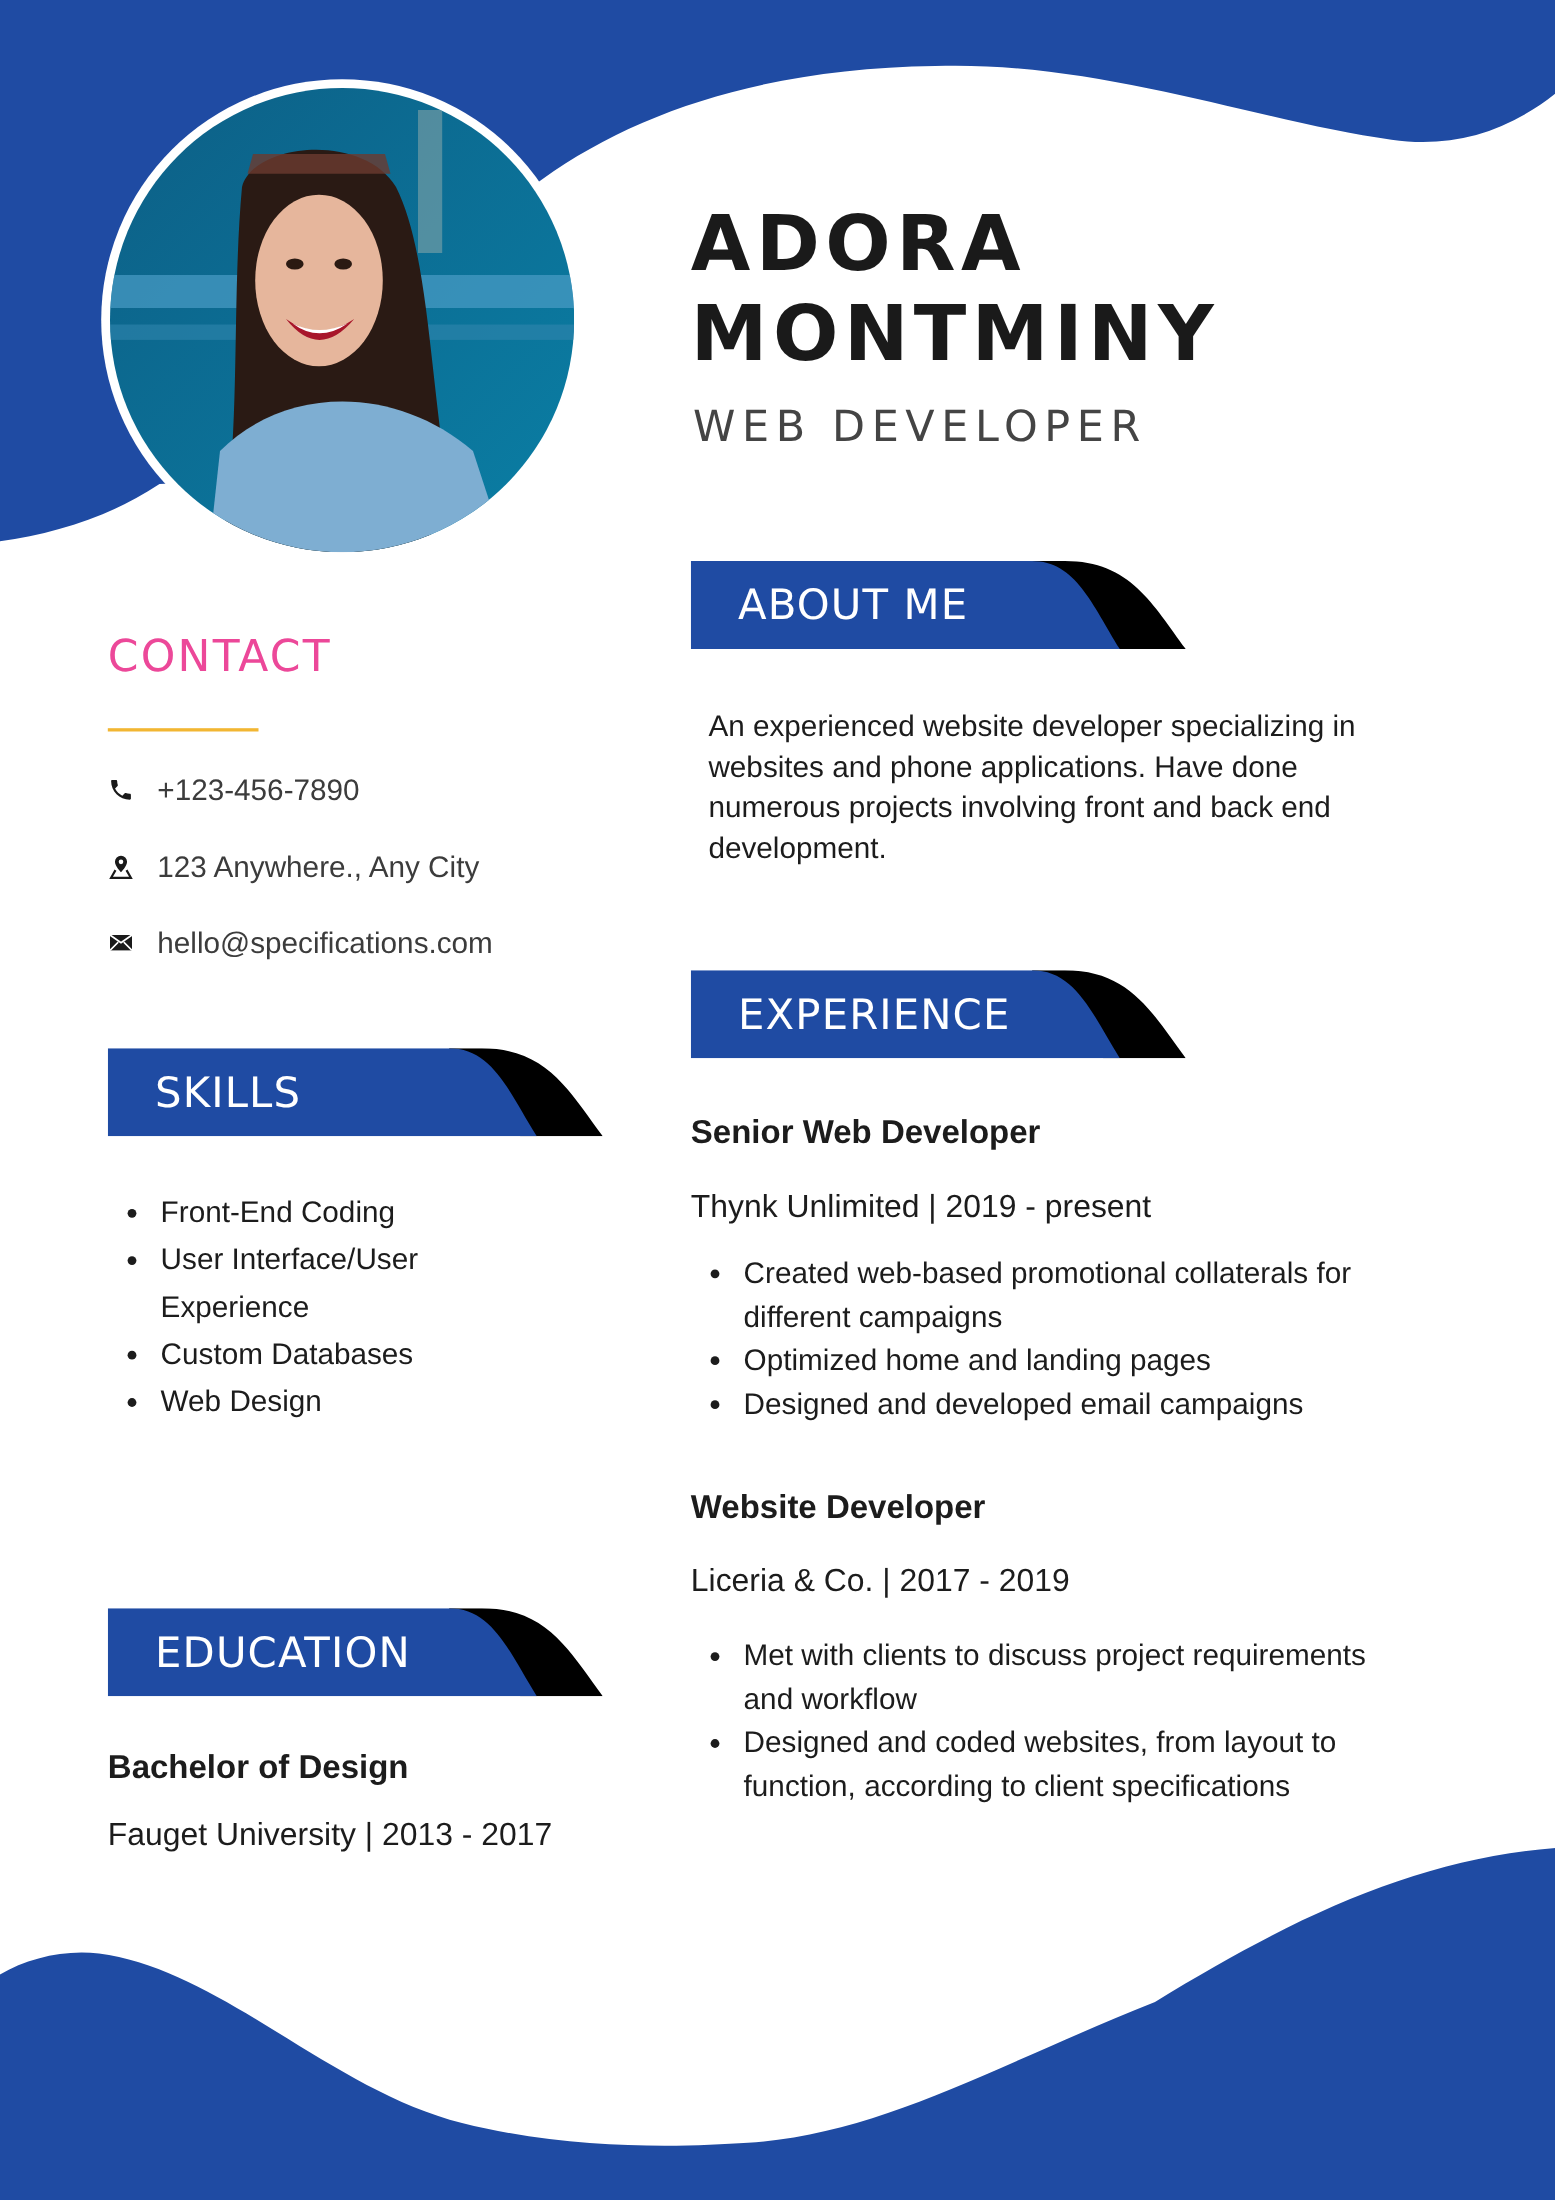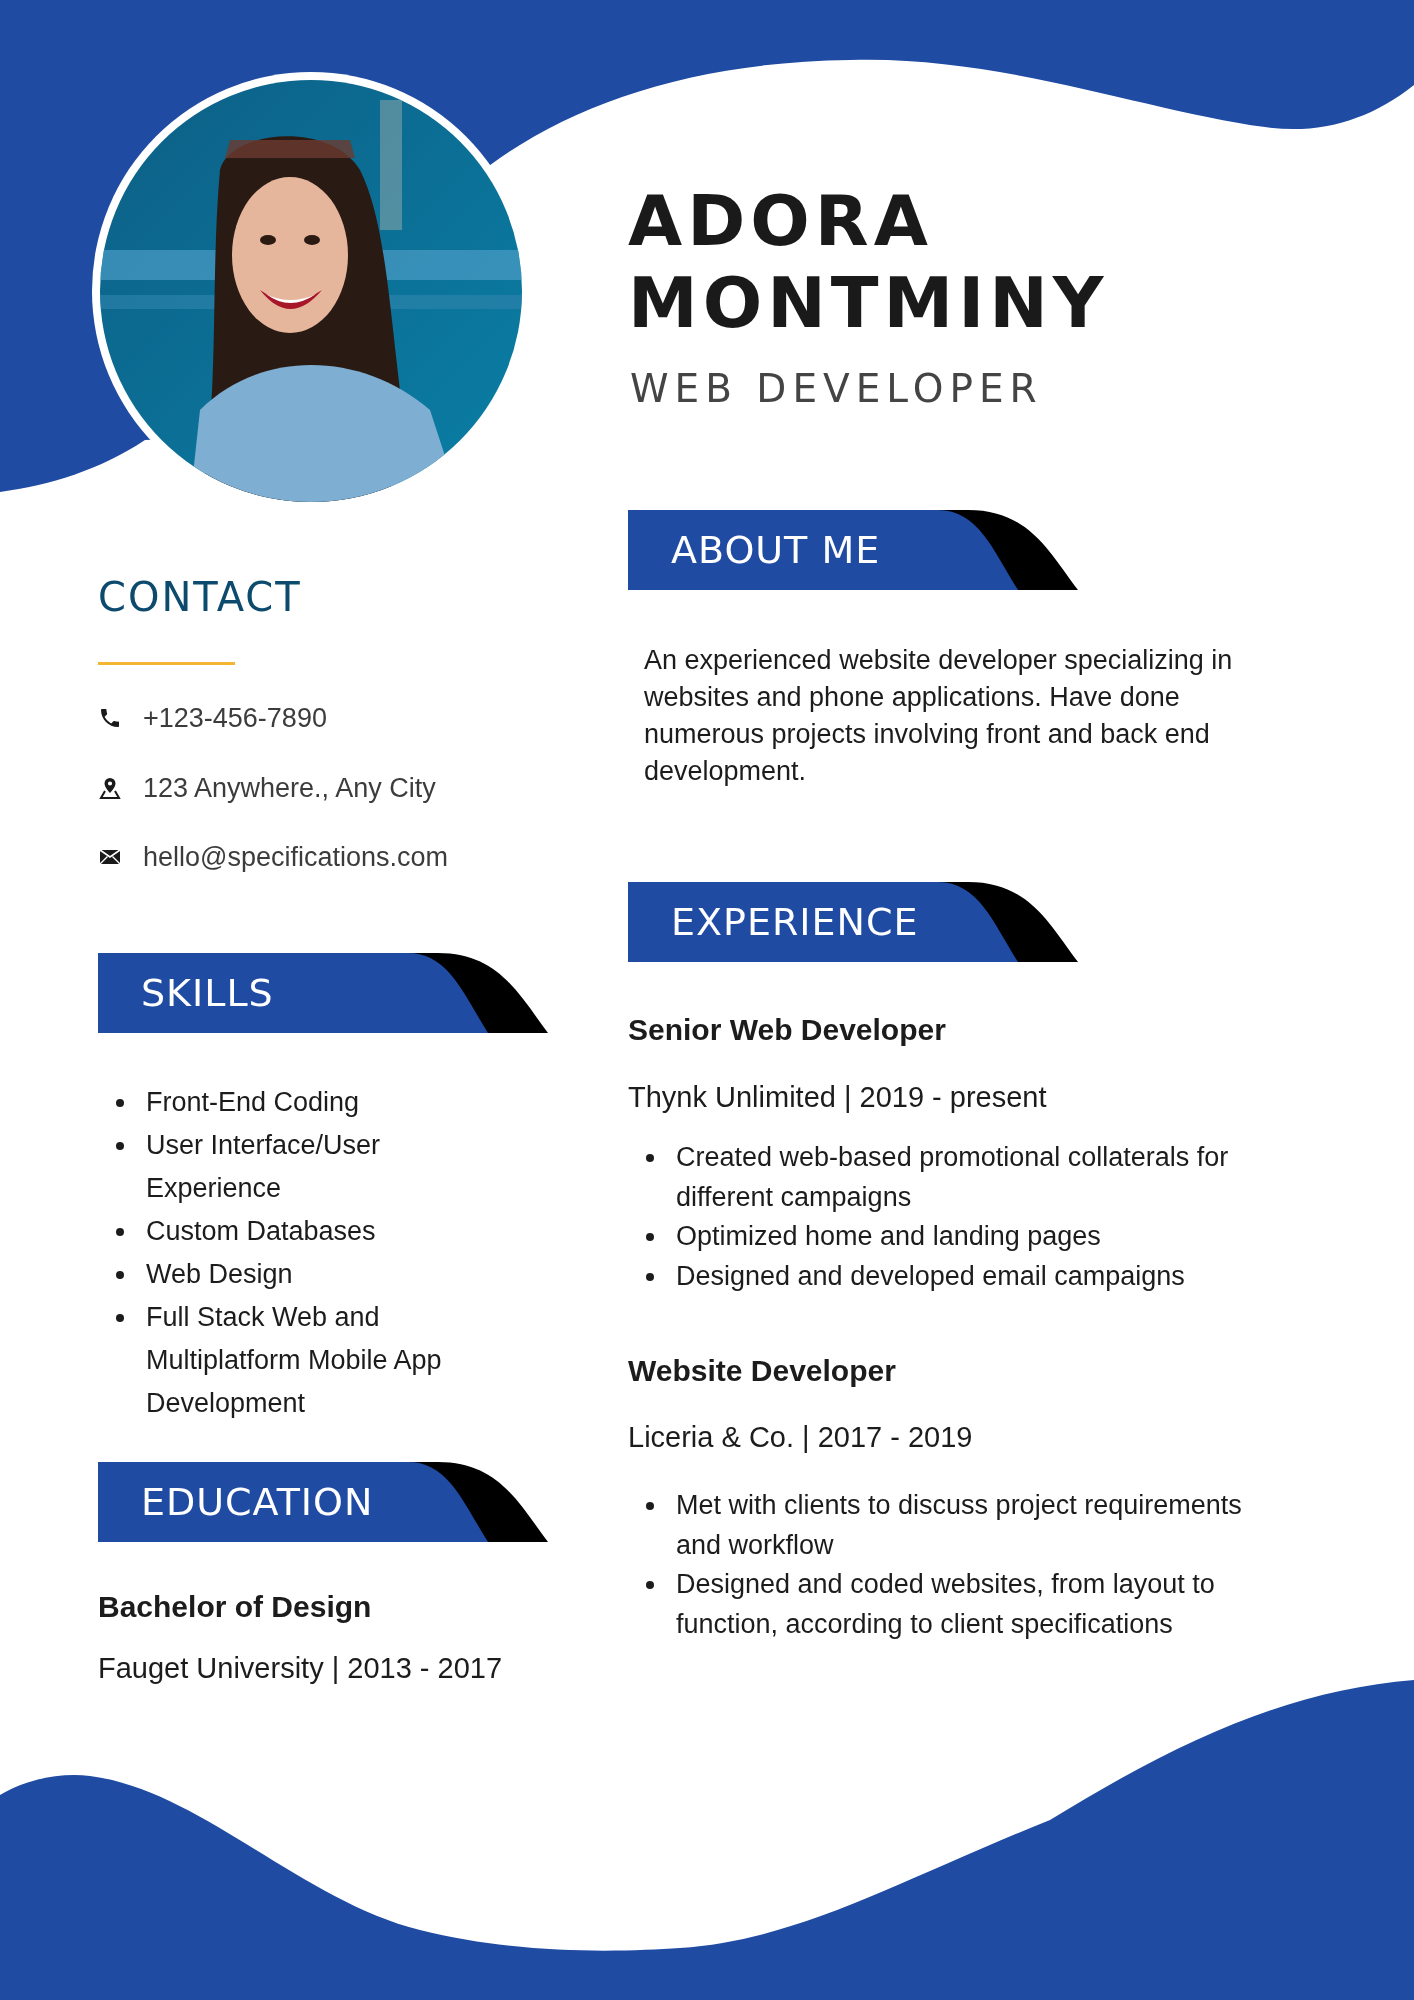--- a/index.html
+++ b/index.html
@@ -10,21 +10,21 @@
     .photo svg { width: 100%; height: 100%; display: block; }
 
     .name { position: absolute; left: 628px; top: 180px; z-index: 3; font-family: "DejaVu Sans", sans-serif; font-weight: bold; font-size: 70px; line-height: 82px; letter-spacing: 5px; color: #1a1a1a; margin: 0; }
     .name span { display: block; }
     .role { position: absolute; left: 630px; top: 366px; z-index: 3; font-family: "DejaVu Sans", sans-serif; font-size: 39px; letter-spacing: 6px; color: #444444; font-weight: normal; }
 
     .sec-head { position: absolute; height: 80px; z-index: 3; }
     .sec-head svg { position: absolute; left: 0; top: 0; }
     .sec-head .lbl { position: absolute; left: 43px; top: 0; height: 68px; line-height: 80px; color: #ffffff; font-family: "DejaVu Sans", sans-serif; font-size: 38px; letter-spacing: 1px; }
 
-    .contact-title { position: absolute; left: 98px; top: 574px; font-family: "DejaVu Sans", sans-serif; font-size: 40px; letter-spacing: 2px; color: #0c4a6e; }
+    .contact-title { position: absolute; left: 98px; top: 574px; font-family: "DejaVu Sans", sans-serif; font-size: 40px; letter-spacing: 2px; color: #ec4899; }
     .contact-line { position: absolute; left: 98px; top: 662px; width: 137px; height: 3px; background: #f2b632; }
     .contact-item { position: absolute; left: 98px; height: 40px; display: flex; align-items: center; font-size: 27px; color: #3c3c3c; }
     .contact-item .ico { width: 24px; height: 24px; margin-right: 21px; display: inline-flex; }
     .contact-item .ico svg { width: 24px; height: 24px; }
 
     ul.bul { position: absolute; margin: 0; padding: 0; list-style: none; z-index: 3; }
     ul.bul li { position: relative; padding-left: 48px; font-size: 27px; color: #1c1c1c; }
     ul.bul li::before { content: ""; position: absolute; left: 18px; width: 8px; height: 8px; border-radius: 50%; background: #1c1c1c; }
     .skills li { line-height: 43px; }
     .skills li::before { top: 18px; }
@@ -112,21 +112,20 @@
       <path d="M310,0 L340,0 C400,0 420,40 450,80 L375,80 Z" fill="#000000"></path>
       <path d="M0,0 L310,0 C350,0 365,40 390,80 L0,80 Z" fill="#1F4BA3"></path>
     </svg>
   <span class="lbl">SKILLS</span>
 </div>
 <ul class="bul skills" style="left:98px; top:1081px; width:420px;">
   <li>Front-End Coding</li>
   <li>User Interface/User Experience</li>
   <li>Custom Databases</li>
   <li>Web Design</li>
-  <li>Full Stack Web and Multiplatform Mobile App Development</li>
 </ul>
 
 <div class="sec-head" style="left:98px; top:1462px; width:450px;">
   <svg width="450" height="80" viewBox="0 0 450 80">
       <path d="M310,0 L340,0 C400,0 420,40 450,80 L375,80 Z" fill="#000000"></path>
       <path d="M0,0 L310,0 C350,0 365,40 390,80 L0,80 Z" fill="#1F4BA3"></path>
     </svg>
   <span class="lbl">EDUCATION</span>
 </div>
 <div class="edu-degree">Bachelor of Design</div>

